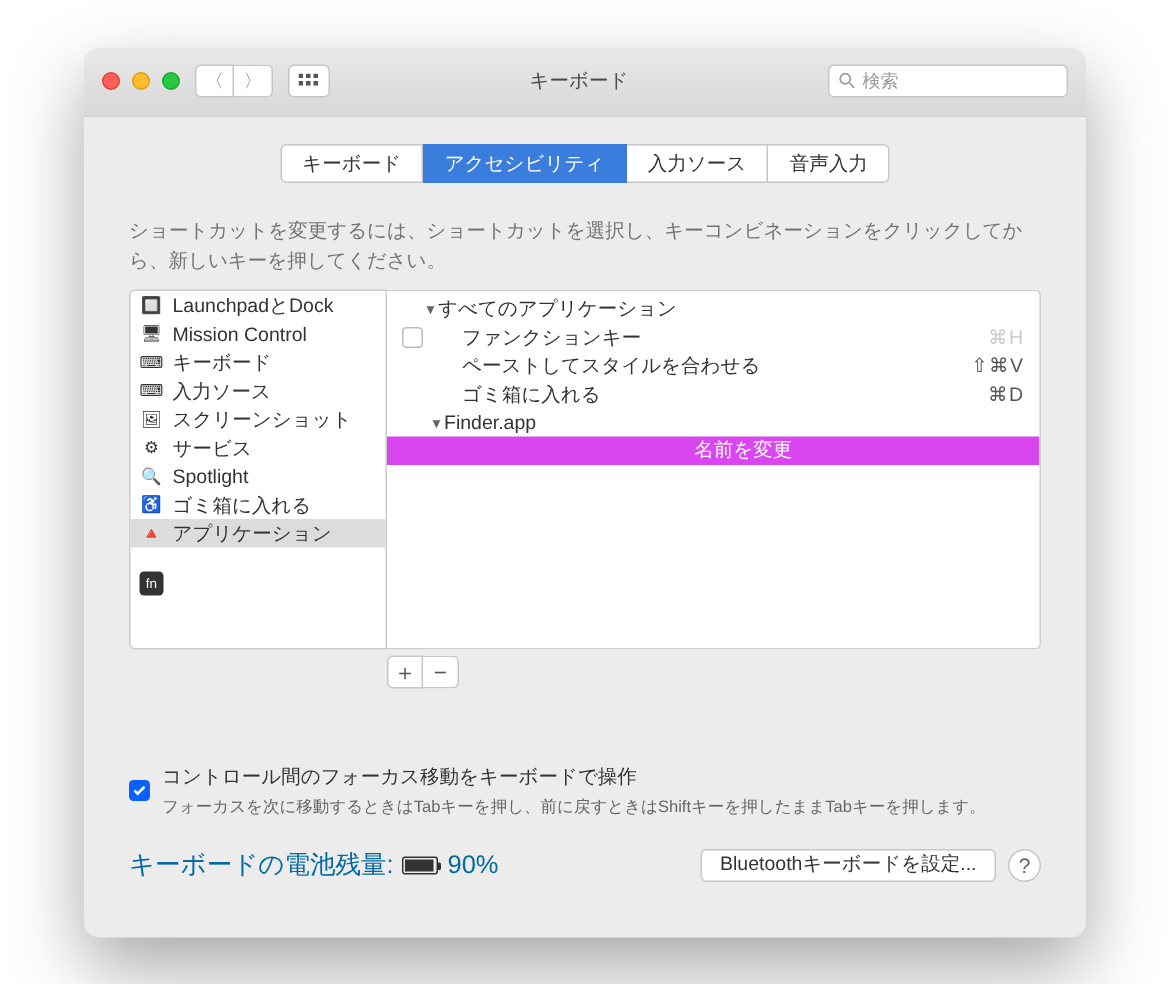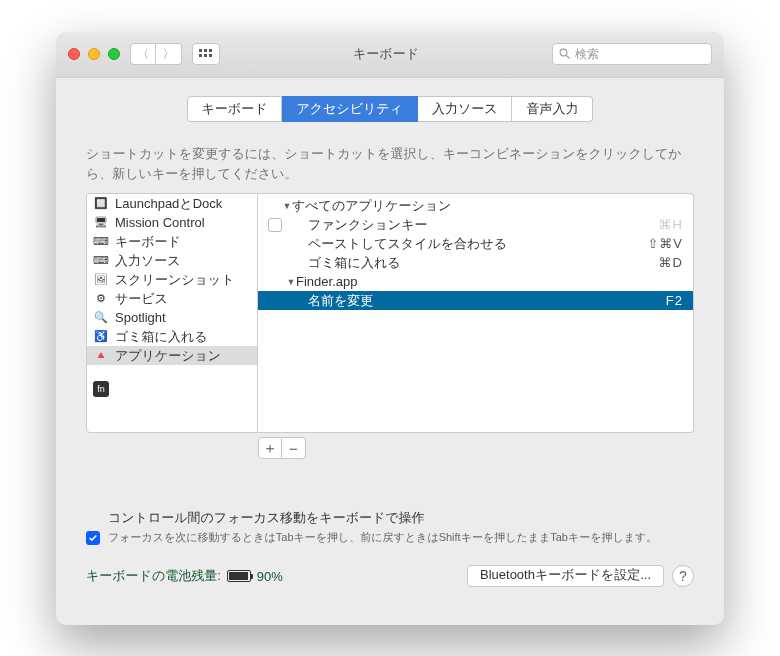--- a/index.html
+++ b/index.html
@@ -77,41 +77,41 @@
   }
   .sb-item.selected{background:#dcdcdc;}
   .sb-icon{width:16px;height:16px;display:flex;align-items:center;justify-content:center;font-size:11px;}
   .main-pane {
     flex:1;background:#fff;border:1px solid #ccc;border-left:none;border-radius:0 4px 4px 0;
     display:flex;flex-direction:column;
   }
   .tree{flex:1;overflow:auto;padding-top:2px;}
   .tree-row{display:flex;align-items:center;height:19px;padding:0 10px 0 0;font-size:13px;}
   .tree-row.group{font-size:13px;}
-  .tree-row.selected{background:#0369a1;color:#fff;}
+  .tree-row.selected{background:#d946ef;color:#fff;flex-direction:column;}
   .tri{width:10px;font-size:9px;color:#666;text-align:center;}
   .chk{width:18px;display:flex;justify-content:center;}
   .chk-box{width:14px;height:14px;border:1px solid #bbb;border-radius:3px;background:#fff;}
   .indent0{padding-left:6px;}
   .indent1{padding-left:50px;}
   .label{flex:1;white-space:nowrap;}
   .key{color:#555;font-size:13px;letter-spacing:1px;}
   .tree-row.selected .key{color:#fff;text-align:center;}
   .key.dim{color:#ccc;}
   .am-btns{display:flex;padding:4px 0 0 0;}
   .am-btn{width:24px;height:22px;border:1px solid #c6c6c6;background:#fff;
     display:flex;align-items:center;justify-content:center;font-size:15px;color:#555;}
   .am-btn:first-child{border-radius:4px 0 0 4px;}
   .am-btn:last-child{border-radius:0 4px 4px 0;border-left:none;}
-  .footer-chk{margin-top:50px;display:flex;align-items:flex-end;gap:8px;}
+  .footer-chk{margin-top:50px;display:flex;align-items:center;gap:8px;}
   .cb{width:14px;height:14px;border-radius:3px;background:#0a60ff;display:flex;align-items:center;justify-content:center;}
   .cb svg{width:10px;height:10px;fill:#fff;}
   .sub{font-size:11px;color:#666;margin-top:3px;}
   .bottom{margin-top:20px;display:flex;align-items:center;gap:8px;}
-  .batt{display:flex;align-items:center;gap:6px;font-size:13px;color:#14532d;}
+  .batt{display:flex;align-items:center;gap:6px;font-size:17px;color:#0369a1;}
   .batt-icon{width:24px;height:12px;border:1px solid #333;border-radius:2px;position:relative;}
   .batt-icon::after{content:"";position:absolute;right:-3px;top:3px;width:2px;height:5px;background:#333;border-radius:0 1px 1px 0;}
   .batt-fill{position:absolute;left:1px;top:1px;bottom:1px;width:85%;background:#333;}
   .spacer{flex:1;}
   .bt-btn{height:22px;padding:0 12px;border:1px solid #c6c6c6;background:#fff;border-radius:4px;font-size:13px;}
   .help{width:22px;height:22px;border:1px solid #c6c6c6;background:#fff;border-radius:11px;
     display:flex;align-items:center;justify-content:center;color:#666;font-size:14px;}
 </style>
 </head>
 <body>

